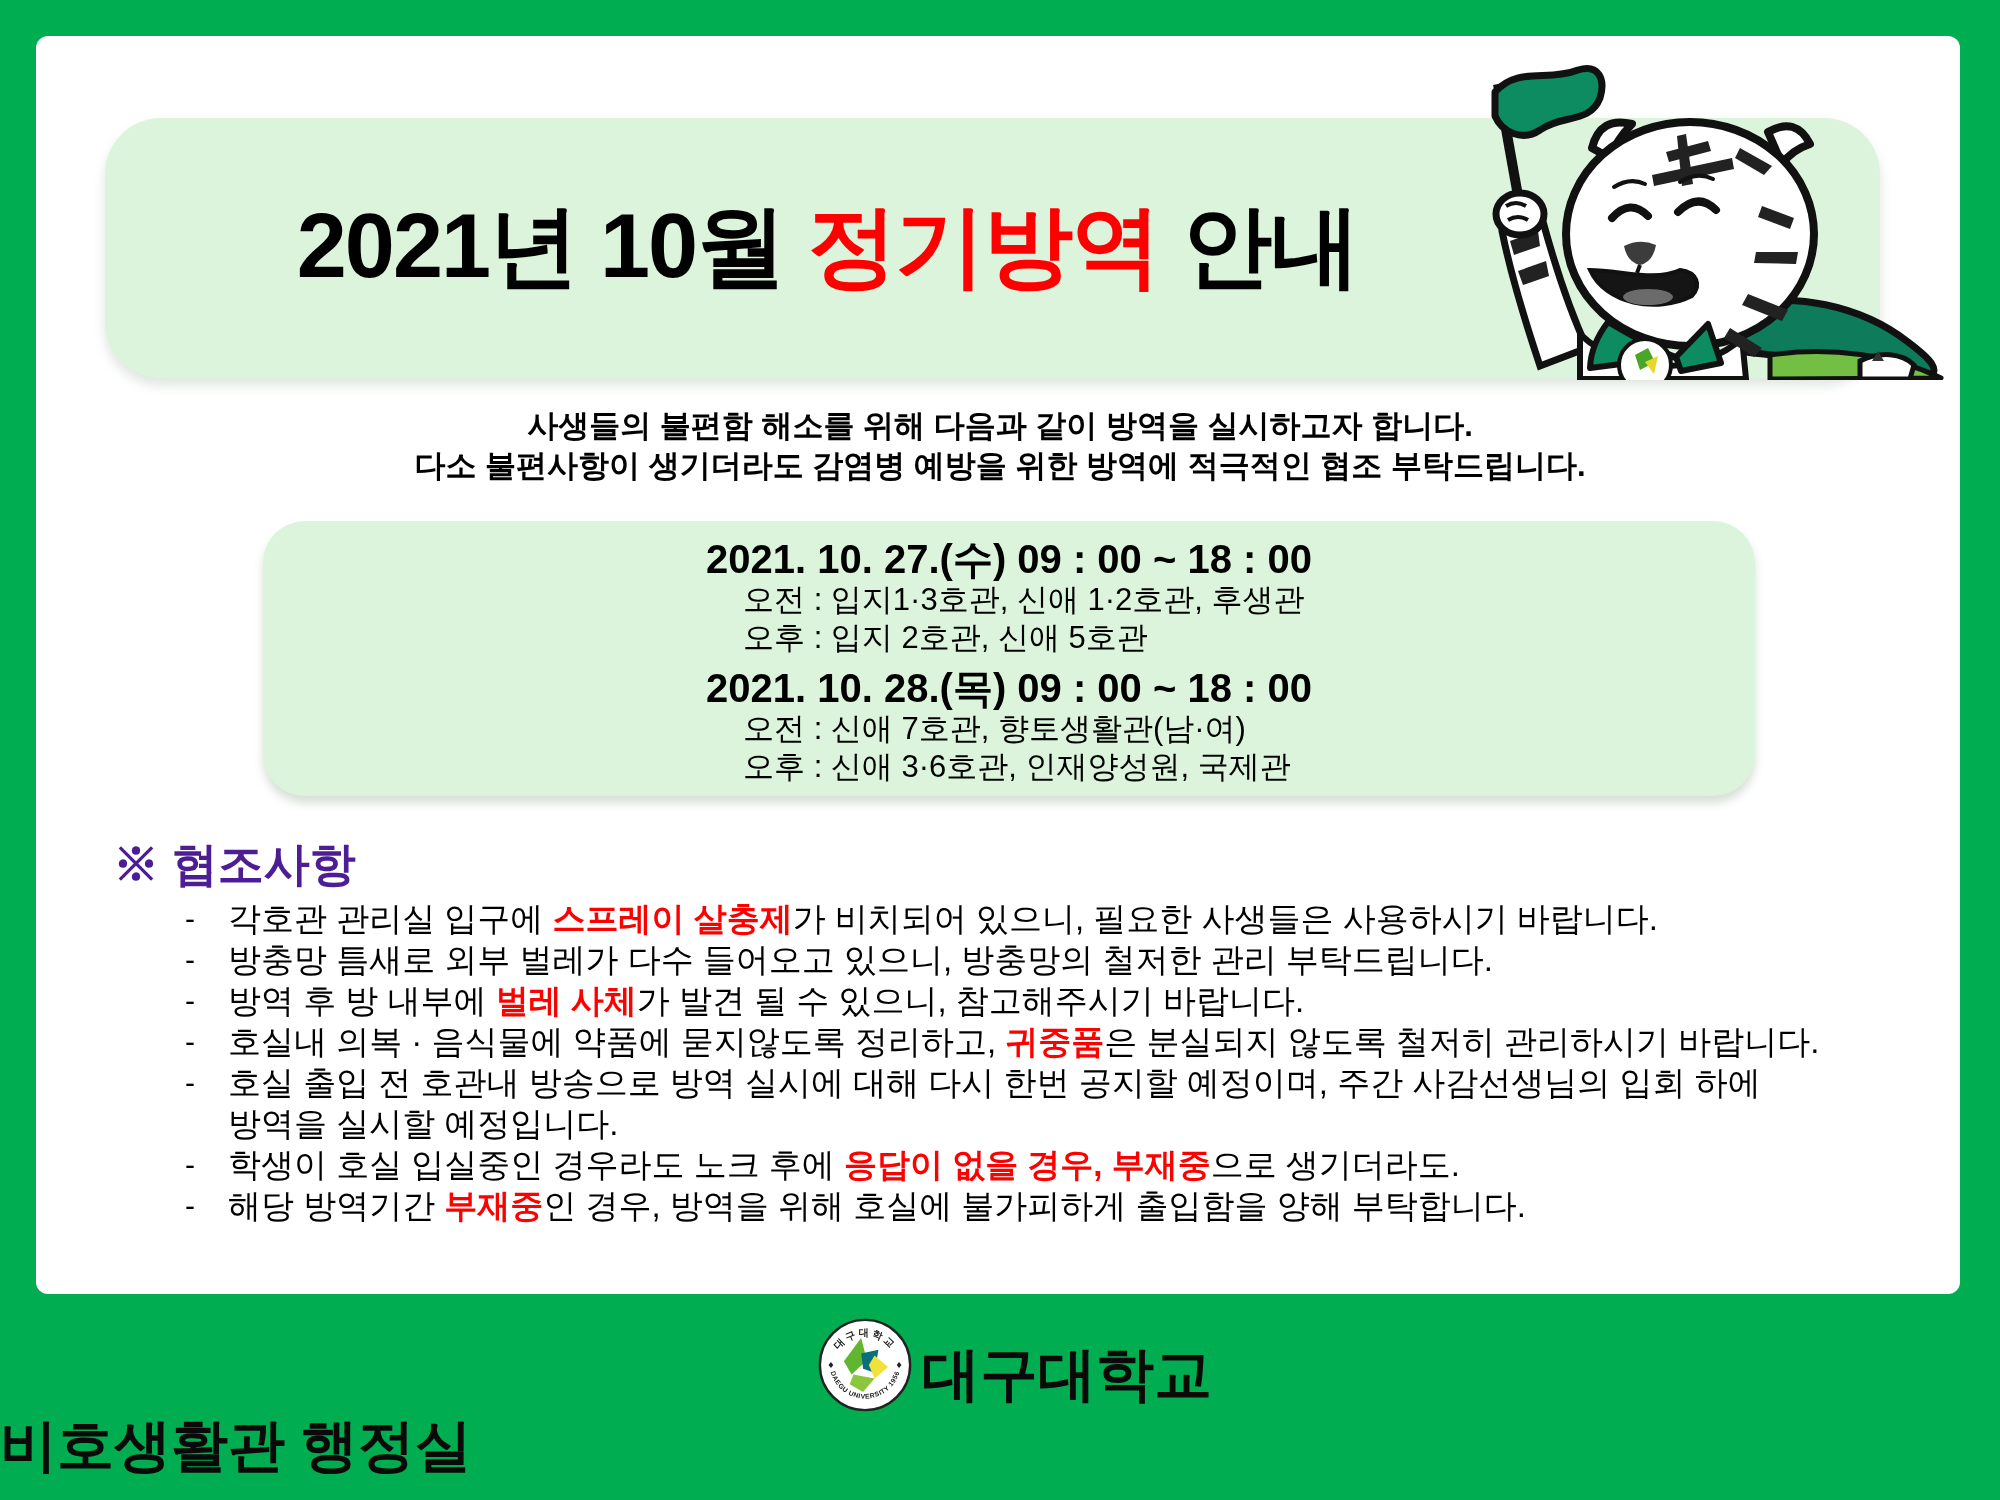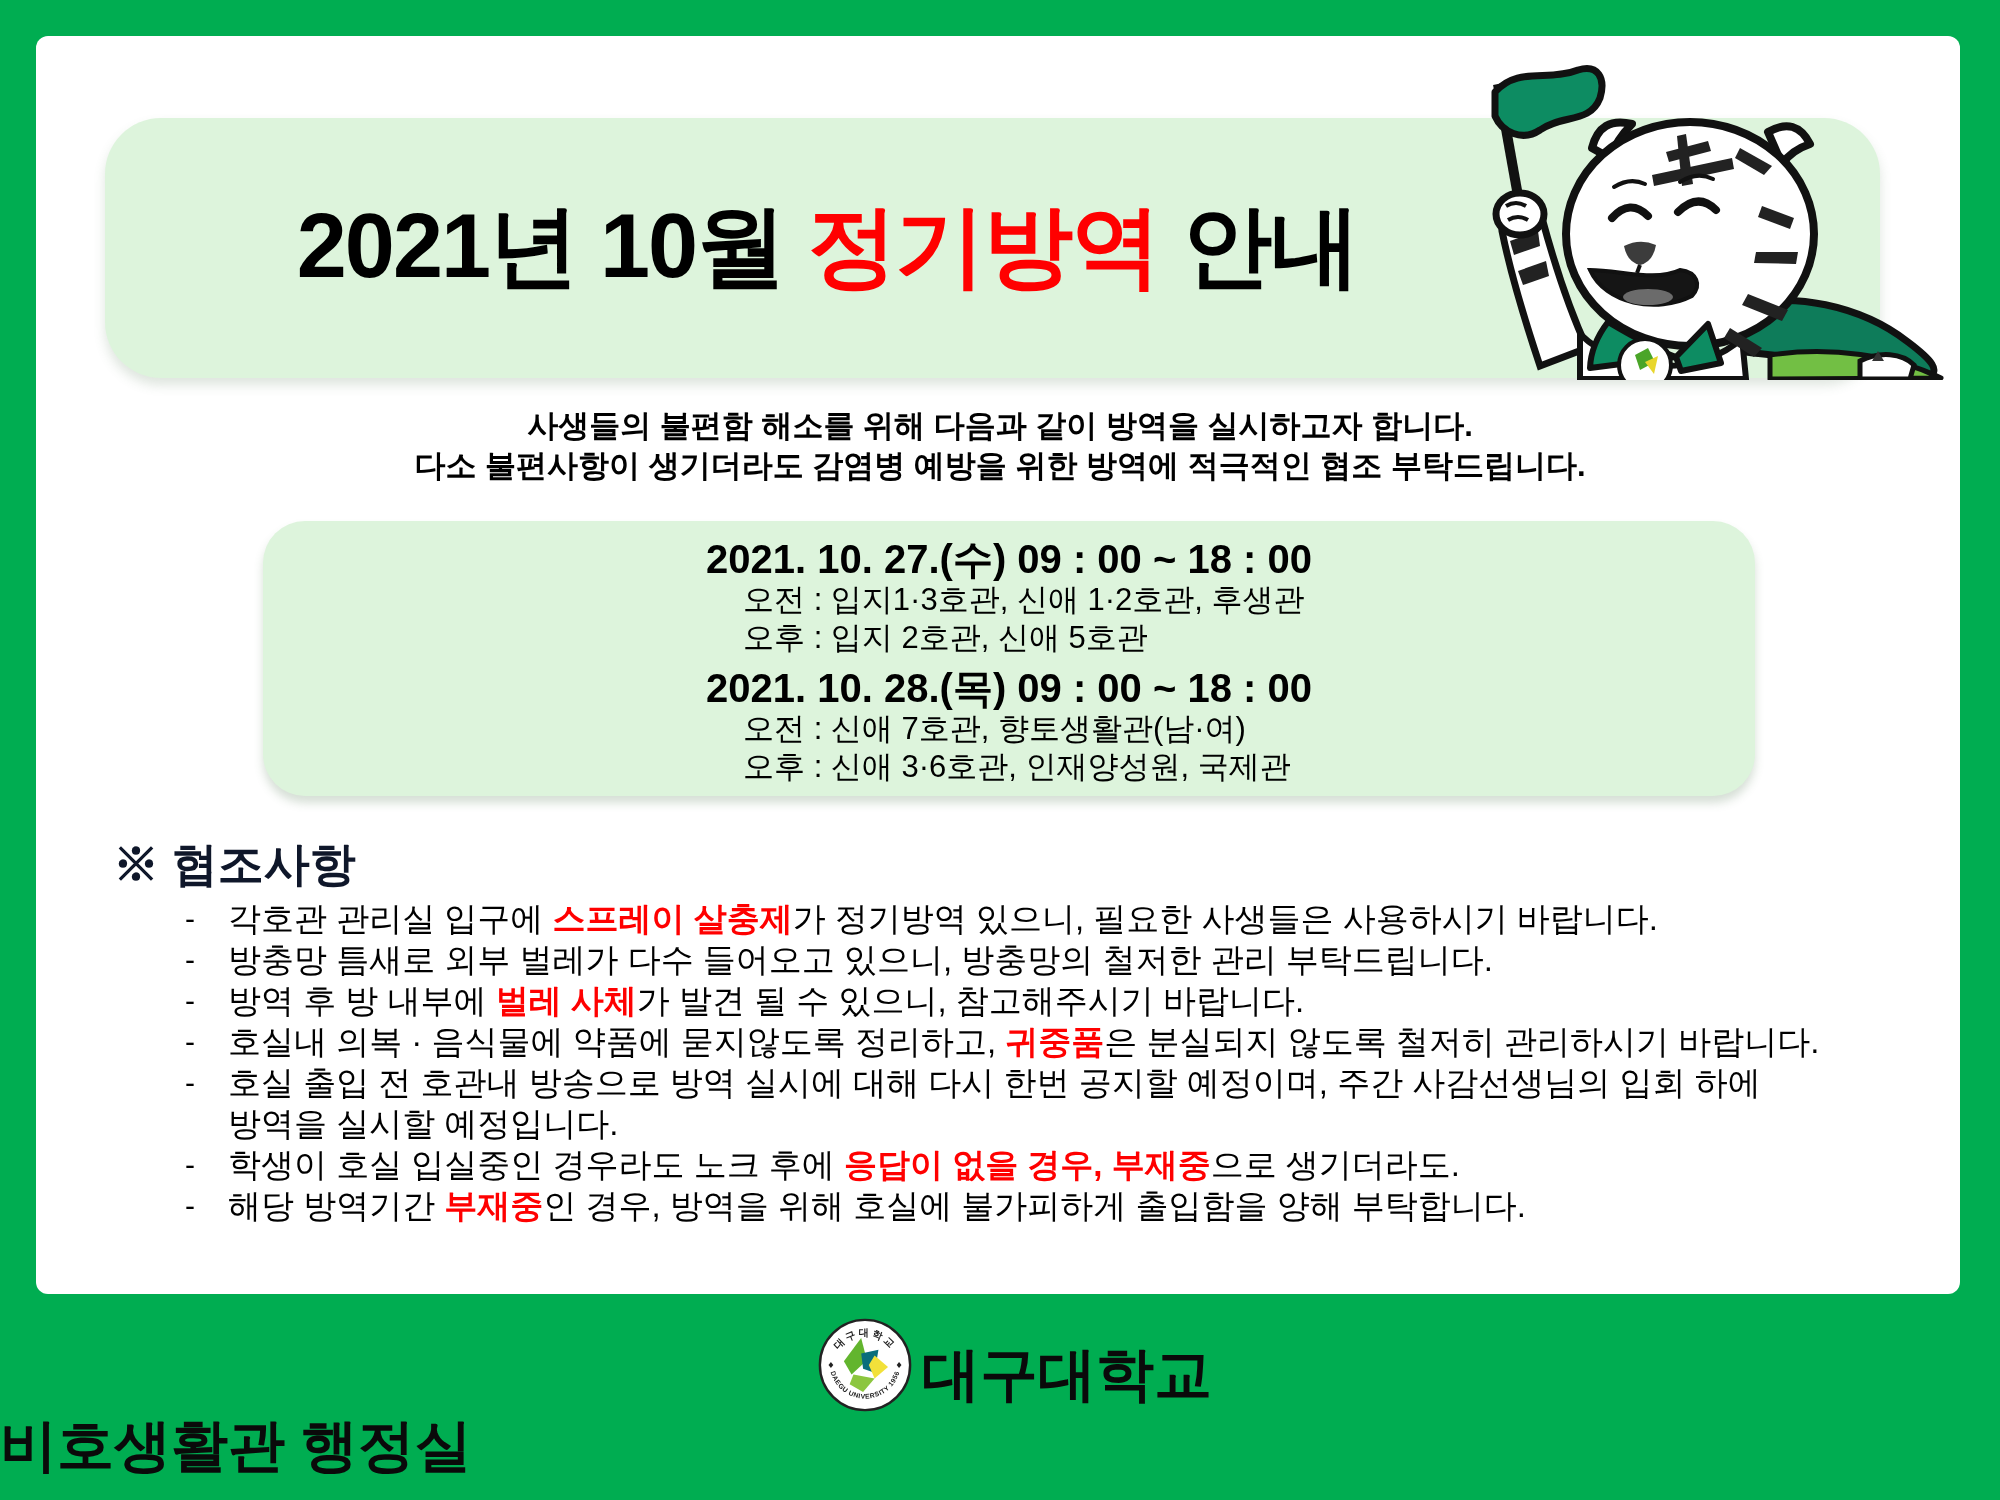--- a/index.html
+++ b/index.html
@@ -45,21 +45,21 @@
   }
   .sched-heading{
     font-size:40px;font-weight:800;color:#000;line-height:44px;white-space:nowrap;
   }
   .sched-heading.second{margin-top:9px;}
   .sched-line{
     font-size:31px;font-weight:400;color:#000;line-height:38px;white-space:nowrap;margin-left:37px;
   }
   .coop-heading{
     position:absolute;left:113px;top:834px;
-    font-size:46px;font-weight:800;color:#0f172a;
+    font-size:46px;font-weight:800;color:#4c1d95;
   }
   .coop-list{
     position:absolute;left:183px;top:898px;width:1740px;
   }
   .coop-item{
     display:flex;align-items:flex-start;
     font-size:33px;font-weight:400;color:#000;line-height:41px;
   }
   .coop-dash{
     flex:0 0 43px;text-align:left;padding-left:2px;
@@ -154,21 +154,21 @@
       <div class="sched-line">오전 : 신애 7호관, 향토생활관(남·여)</div>
       <div class="sched-line">오후 : 신애 3·6호관, 인재양성원, 국제관</div>
     </div>
   </div>
 
   <div class="coop-heading">※ 협조사항</div>
 
   <div class="coop-list" id="coop-list">
       <div class="coop-item">
         <span class="coop-dash">-</span>
-        <div class="coop-text"><span>각호관 관리실 입구에 </span><span class="red">스프레이 살충제</span><span>가 정기방역 있으니, 필요한 사생들은 사용하시기 바랍니다.</span></div>
+        <div class="coop-text"><span>각호관 관리실 입구에 </span><span class="red">스프레이 살충제</span><span>가 비치되어 있으니, 필요한 사생들은 사용하시기 바랍니다.</span></div>
       </div>
       <div class="coop-item">
         <span class="coop-dash">-</span>
         <div class="coop-text"><span>방충망 틈새로 외부 벌레가 다수 들어오고 있으니, 방충망의 철저한 관리 부탁드립니다.</span></div>
       </div>
       <div class="coop-item">
         <span class="coop-dash">-</span>
         <div class="coop-text"><span>방역 후 방 내부에 </span><span class="red">벌레 사체</span><span>가 발견 될 수 있으니, 참고해주시기 바랍니다.</span></div>
       </div>
       <div class="coop-item">

